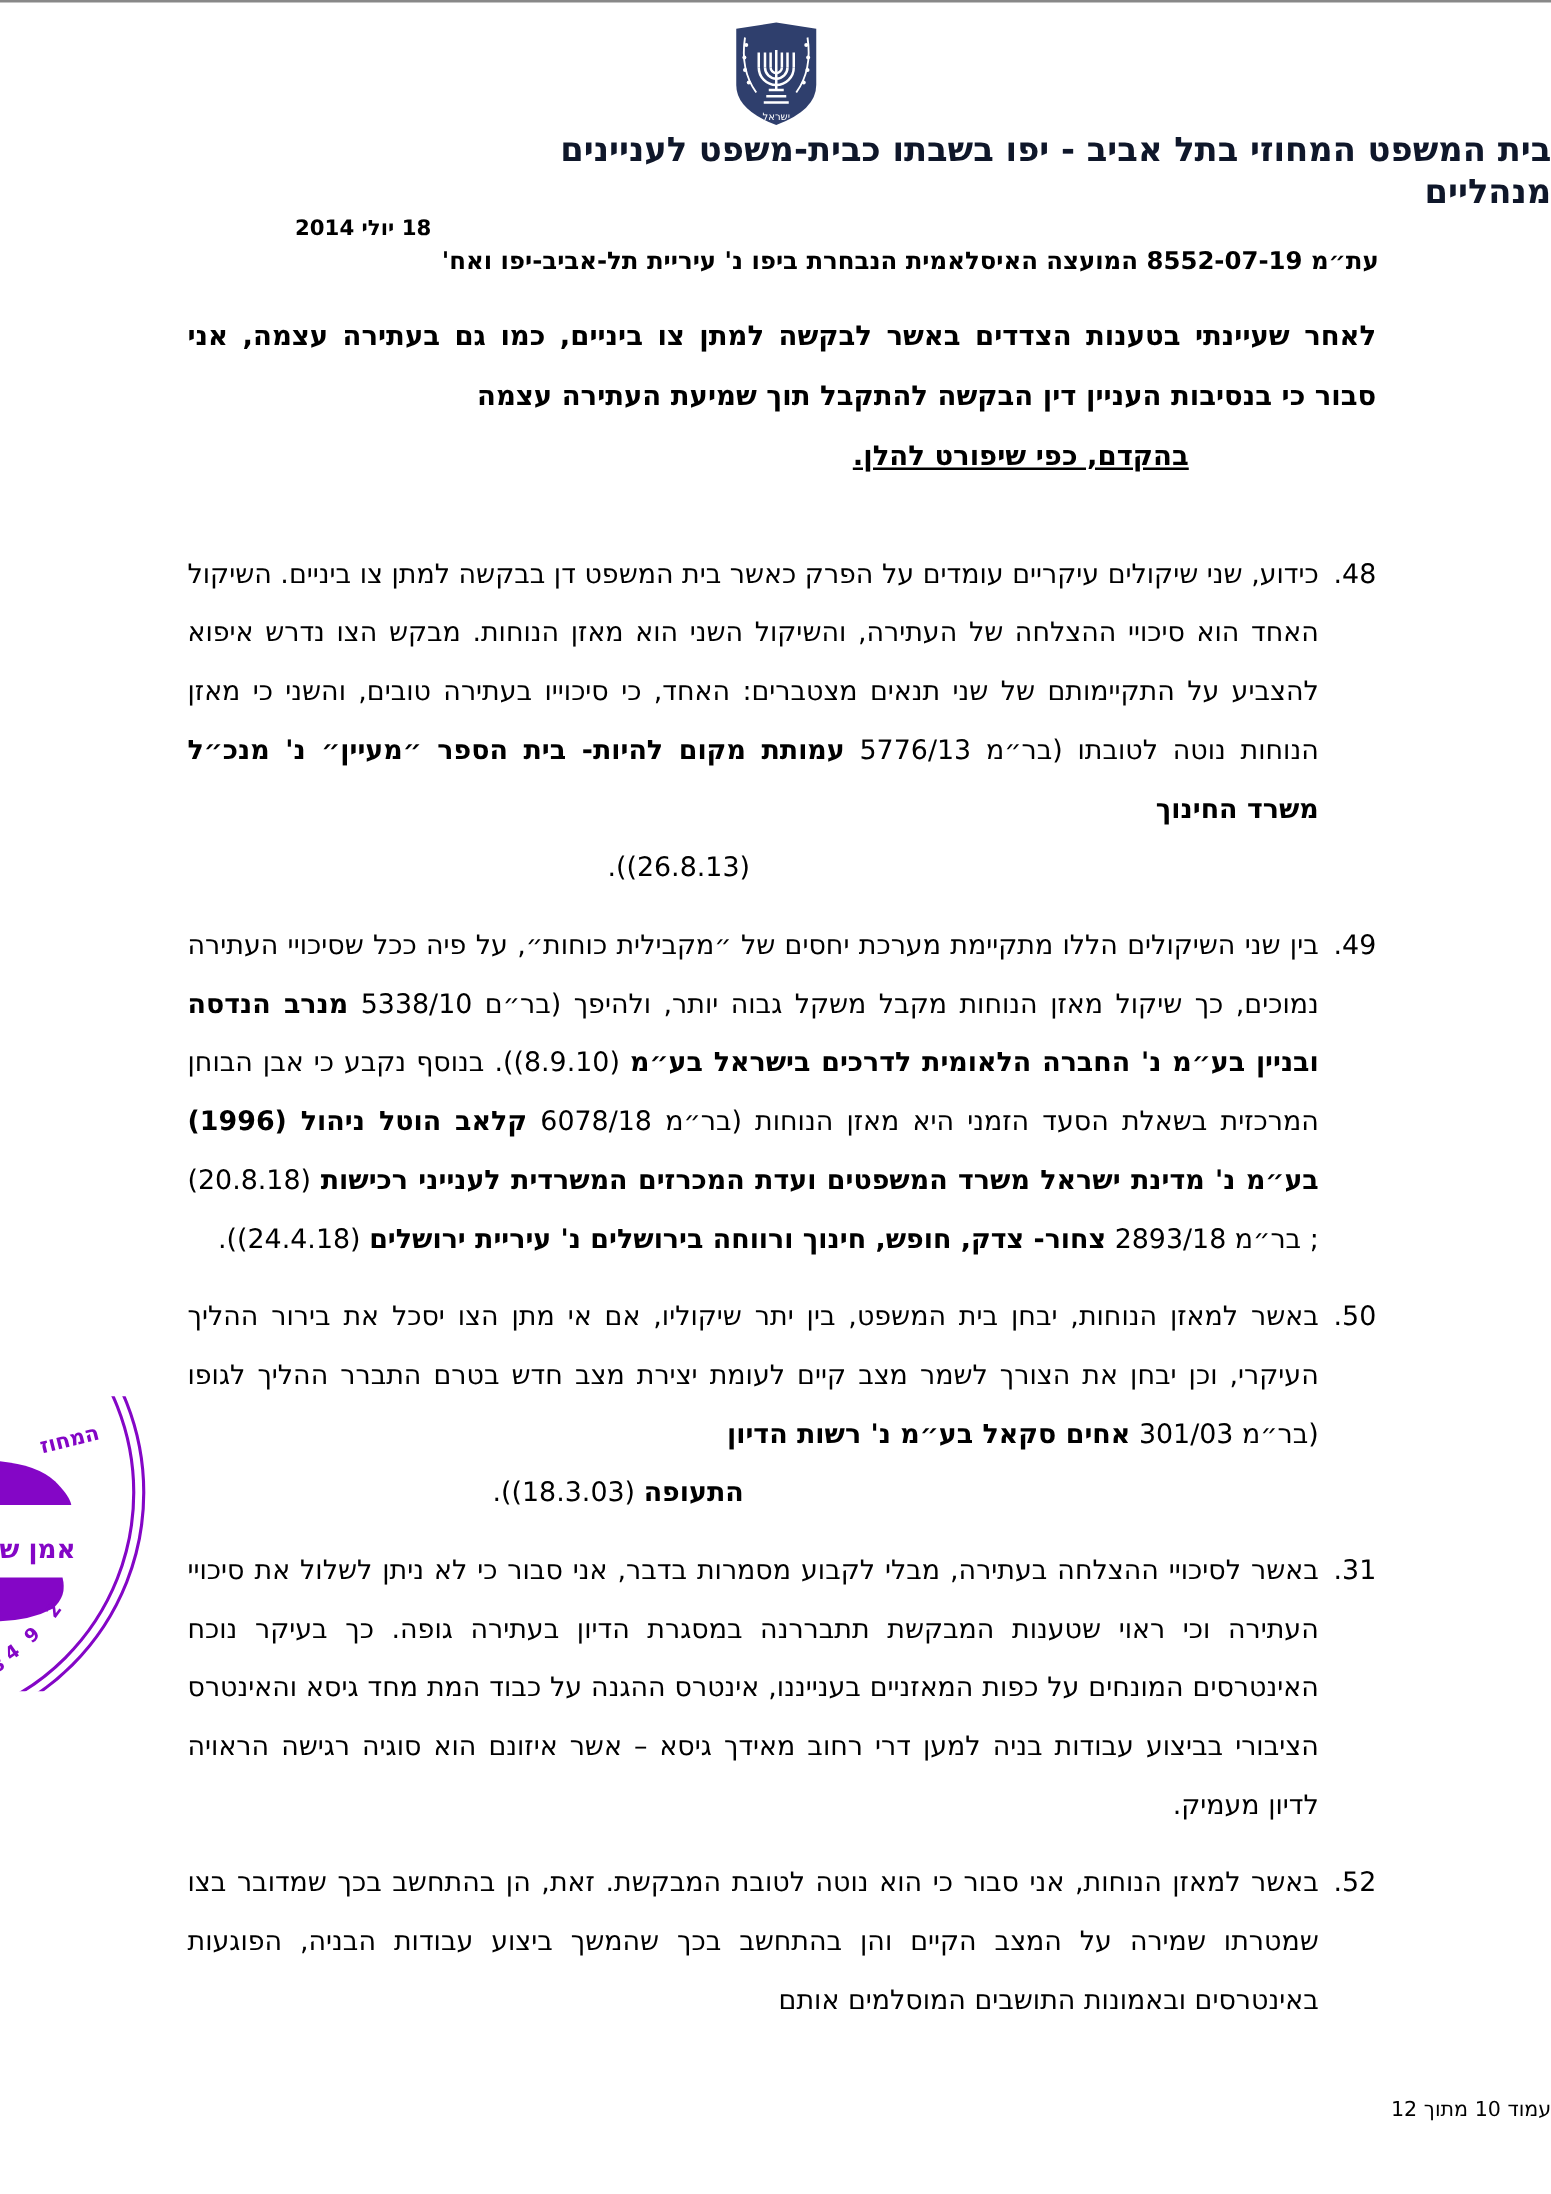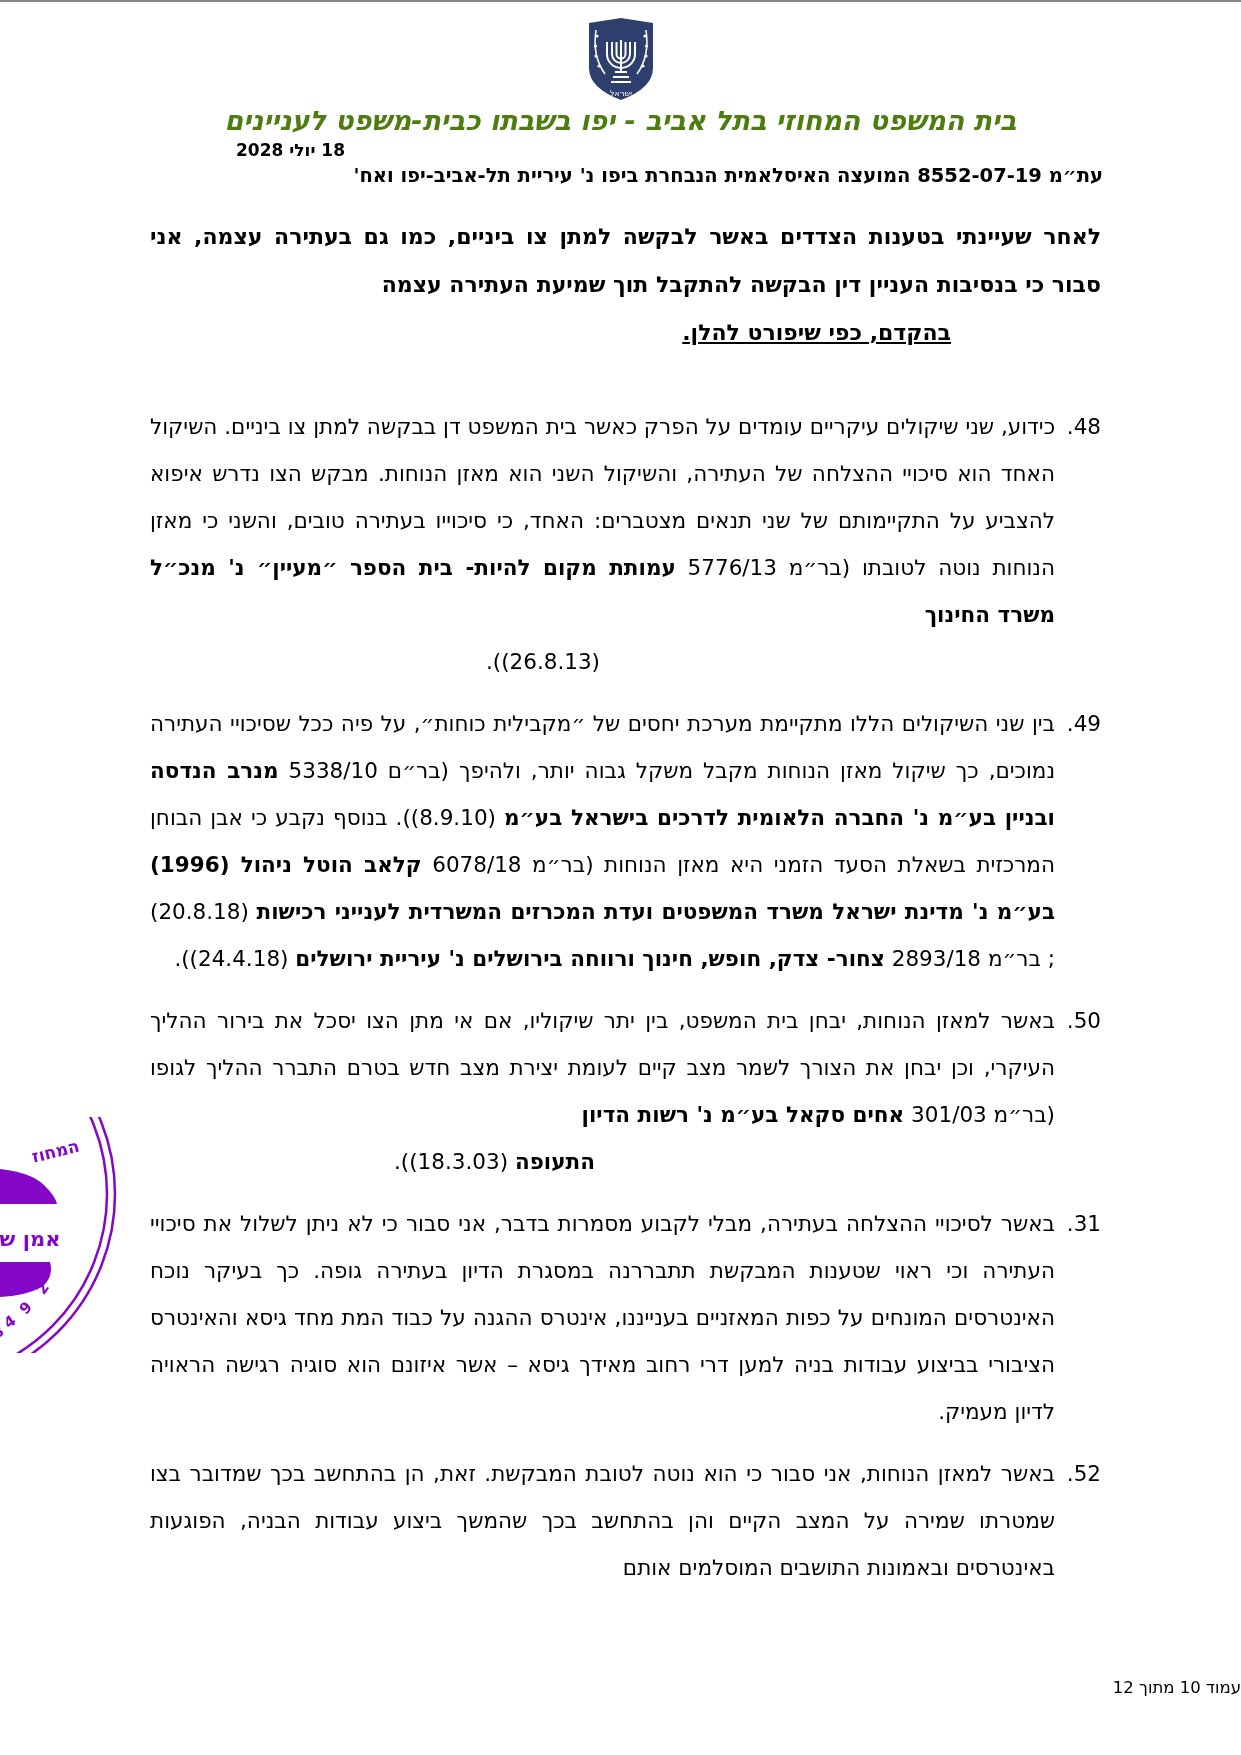--- a/index.html
+++ b/index.html
@@ -1,21 +1,21 @@
 <!DOCTYPE html>
 <html lang="he" dir="rtl"><head>
 <meta charset="utf-8">
 <style>
   html,body{margin:0;padding:0;background:#888;}
   .page{
     position:relative;width:1241px;height:1755px;margin:2px auto;background:#ffffff;
     font-family:"DejaVu Sans",sans-serif;direction:rtl;overflow:hidden;color:#000;
   }
   .emblem{display:block;margin:14px auto 2px auto;}
-  .title{text-align:center;color:#4d7c0f;font-weight:bold;font-size:27px;line-height:33px;font-style:italic;}
+  .title{color:#0f172a;font-weight:bold;font-size:27px;line-height:33px;}
   .date{font-weight:bold;font-size:17px;margin:3px 896px 0 0;width:fit-content;white-space:nowrap;}
   .case{font-weight:bold;font-size:19.5px;margin:4px 138px 0 0;width:fit-content;white-space:nowrap;text-align:center;}
   .bodytext{margin:26px 140px 0 150px;}
   .intro{font-weight:bold;font-size:22px;line-height:48px;text-align:justify;margin-bottom:46px;}
   .para{position:relative;padding-right:46px;font-size:21.5px;line-height:47px;text-align:justify;margin-bottom:15px;}
   .pnum{position:absolute;right:0;top:0;}
   .b{font-weight:bold;}
   .footer{position:absolute;bottom:60px;left:0;right:0;text-align:right;font-size:16.5px;}
   .stamp{position:absolute;left:0;top:1115px;pointer-events:none;}
 </style>
@@ -48,23 +48,24 @@
       <circle cx="60" cy="20" r="1.6"></circle>
         <circle cx="61.5" cy="30" r="1.6"></circle>
         <circle cx="61" cy="40" r="1.6"></circle>
         <circle cx="58" cy="50" r="1.6"></circle>
     </g>
     <text x="36" y="80" text-anchor="middle" font-size="8" fill="#ffffff">ישראל</text>
   </svg>
 
   <div class="title">
     <div>בית המשפט המחוזי בתל אביב - יפו בשבתו כבית-משפט לעניינים</div>
+    <div>מנהליים</div>
   </div>
 
-  <div class="date">18 יולי 2028</div>
+  <div class="date">18 יולי 2014</div>
 
   <div class="case">עת״מ 8552-07-19 המועצה האיסלאמית הנבחרת ביפו נ' עיריית תל-אביב-יפו ואח'</div>
 
   <div class="bodytext">
 
     <div class="intro"><span class="b">לאחר שעיינתי בטענות הצדדים באשר לבקשה למתן צו ביניים, כמו גם בעתירה עצמה, אני סבור כי בנסיבות העניין דין הבקשה להתקבל תוך שמיעת העתירה עצמה</span><br><span class="b" style="margin-right: 150px; text-decoration: underline;">בהקדם, כפי שיפורט להלן.</span></div>
 
     <div class="para">
       <span class="pnum">48.</span>
       <span><span>כידוע, שני שיקולים עיקריים עומדים על הפרק כאשר בית המשפט דן בבקשה למתן צו ביניים. השיקול האחד הוא סיכויי ההצלחה של העתירה, והשיקול השני הוא מאזן הנוחות. מבקש הצו נדרש איפוא להצביע על התקיימותם של שני תנאים מצטברים: האחד, כי סיכוייו בעתירה טובים, והשני כי מאזן הנוחות נוטה לטובתו (בר״מ 5776/13 </span><span class="b">עמותת מקום להיות- בית הספר ״מעיין״ נ' מנכ״ל משרד החינוך</span><br><span style="margin-right: 455px;">(26.8.13)).</span></span>

